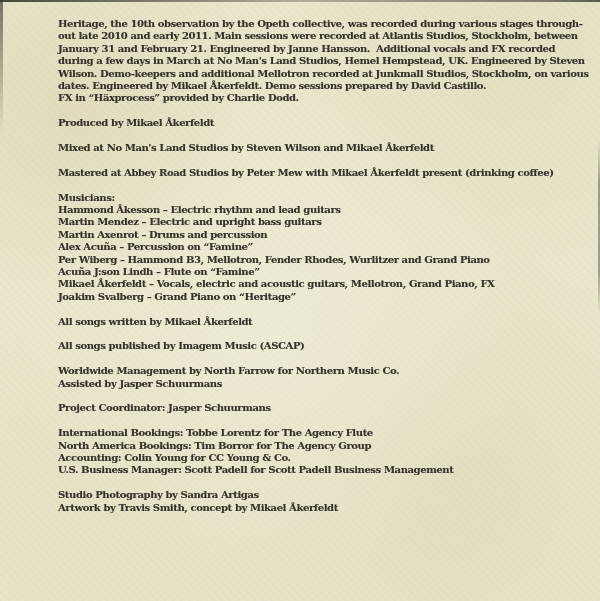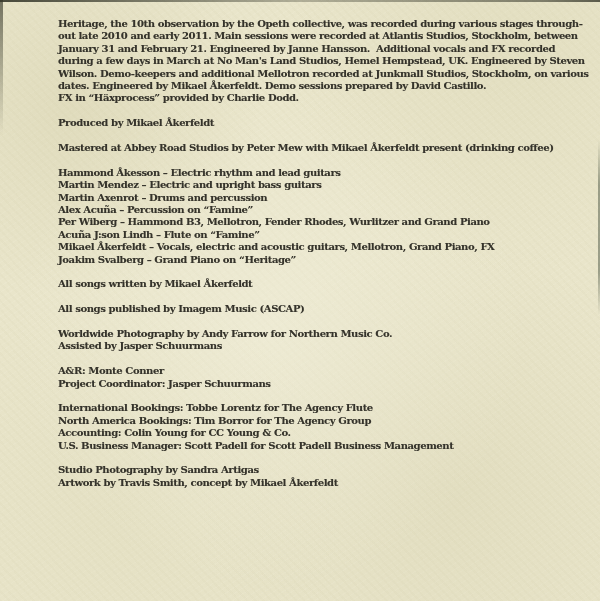--- a/index.html
+++ b/index.html
@@ -68,51 +68,54 @@
       <span class="line">during a few days in March at No Man's Land Studios, Hemel Hempstead, UK. Engineered by Steven</span>
       <span class="line">Wilson. Demo-keepers and additional Mellotron recorded at Junkmall Studios, Stockholm, on various</span>
       <span class="line">dates. Engineered by Mikael Åkerfeldt. Demo sessions prepared by David Castillo.</span>
       <span class="line">FX in “Häxprocess” provided by Charlie Dodd.</span>
     </div>
 
     <div class="section">
       <span class="line">Produced by Mikael Åkerfeldt</span>
     </div>
 
+    <div class="section">
+      <span class="line">Mixed at No Man's Land Studios by Steven Wilson and Mikael Åkerfeldt</span>
+    </div>
 
     <div class="section">
       <span class="line">Mastered at Abbey Road Studios by Peter Mew with Mikael Åkerfeldt present (drinking coffee)</span>
     </div>
 
     <div class="section">
+      <span class="line">Musicians:</span>
       <span class="line">Hammond Åkesson – Electric rhythm and lead guitars</span>
       <span class="line">Martin Mendez – Electric and upright bass guitars</span>
       <span class="line">Martin Axenrot – Drums and percussion</span>
       <span class="line">Alex Acuña – Percussion on “Famine”</span>
       <span class="line">Per Wiberg – Hammond B3, Mellotron, Fender Rhodes, Wurlitzer and Grand Piano</span>
       <span class="line">Acuña J:son Lindh – Flute on “Famine”</span>
       <span class="line">Mikael Åkerfeldt – Vocals, electric and acoustic guitars, Mellotron, Grand Piano, FX</span>
       <span class="line">Joakim Svalberg – Grand Piano on “Heritage”</span>
     </div>
 
     <div class="section">
       <span class="line">All songs written by Mikael Åkerfeldt</span>
     </div>
 
     <div class="section">
       <span class="line">All songs published by Imagem Music (ASCAP)</span>
     </div>
 
     <div class="section">
-      <span class="line">Worldwide Photography by Andy Farrow for Northern Music Co.</span>
+      <span class="line">Worldwide Management by North Farrow for Northern Music Co.</span>
       <span class="line">Assisted by Jasper Schuurmans</span>
     </div>
 
     <div class="section">
-      <span class="line">A&amp;R: Monte Conner</span>
       <span class="line">Project Coordinator: Jasper Schuurmans</span>
     </div>
 
     <div class="section">
       <span class="line">International Bookings: Tobbe Lorentz for The Agency Flute</span>
       <span class="line">North America Bookings: Tim Borror for The Agency Group</span>
       <span class="line">Accounting: Colin Young for CC Young &amp; Co.</span>
       <span class="line">U.S. Business Manager: Scott Padell for Scott Padell Business Management</span>
     </div>
 

